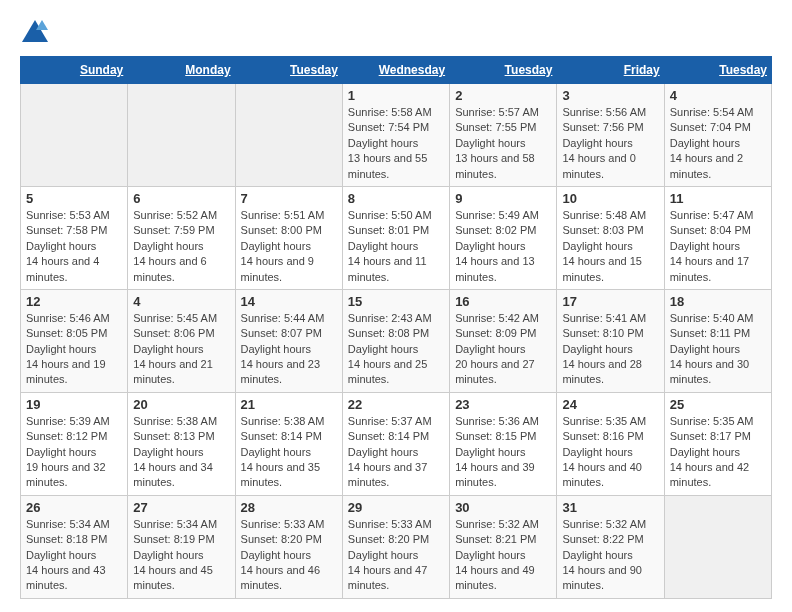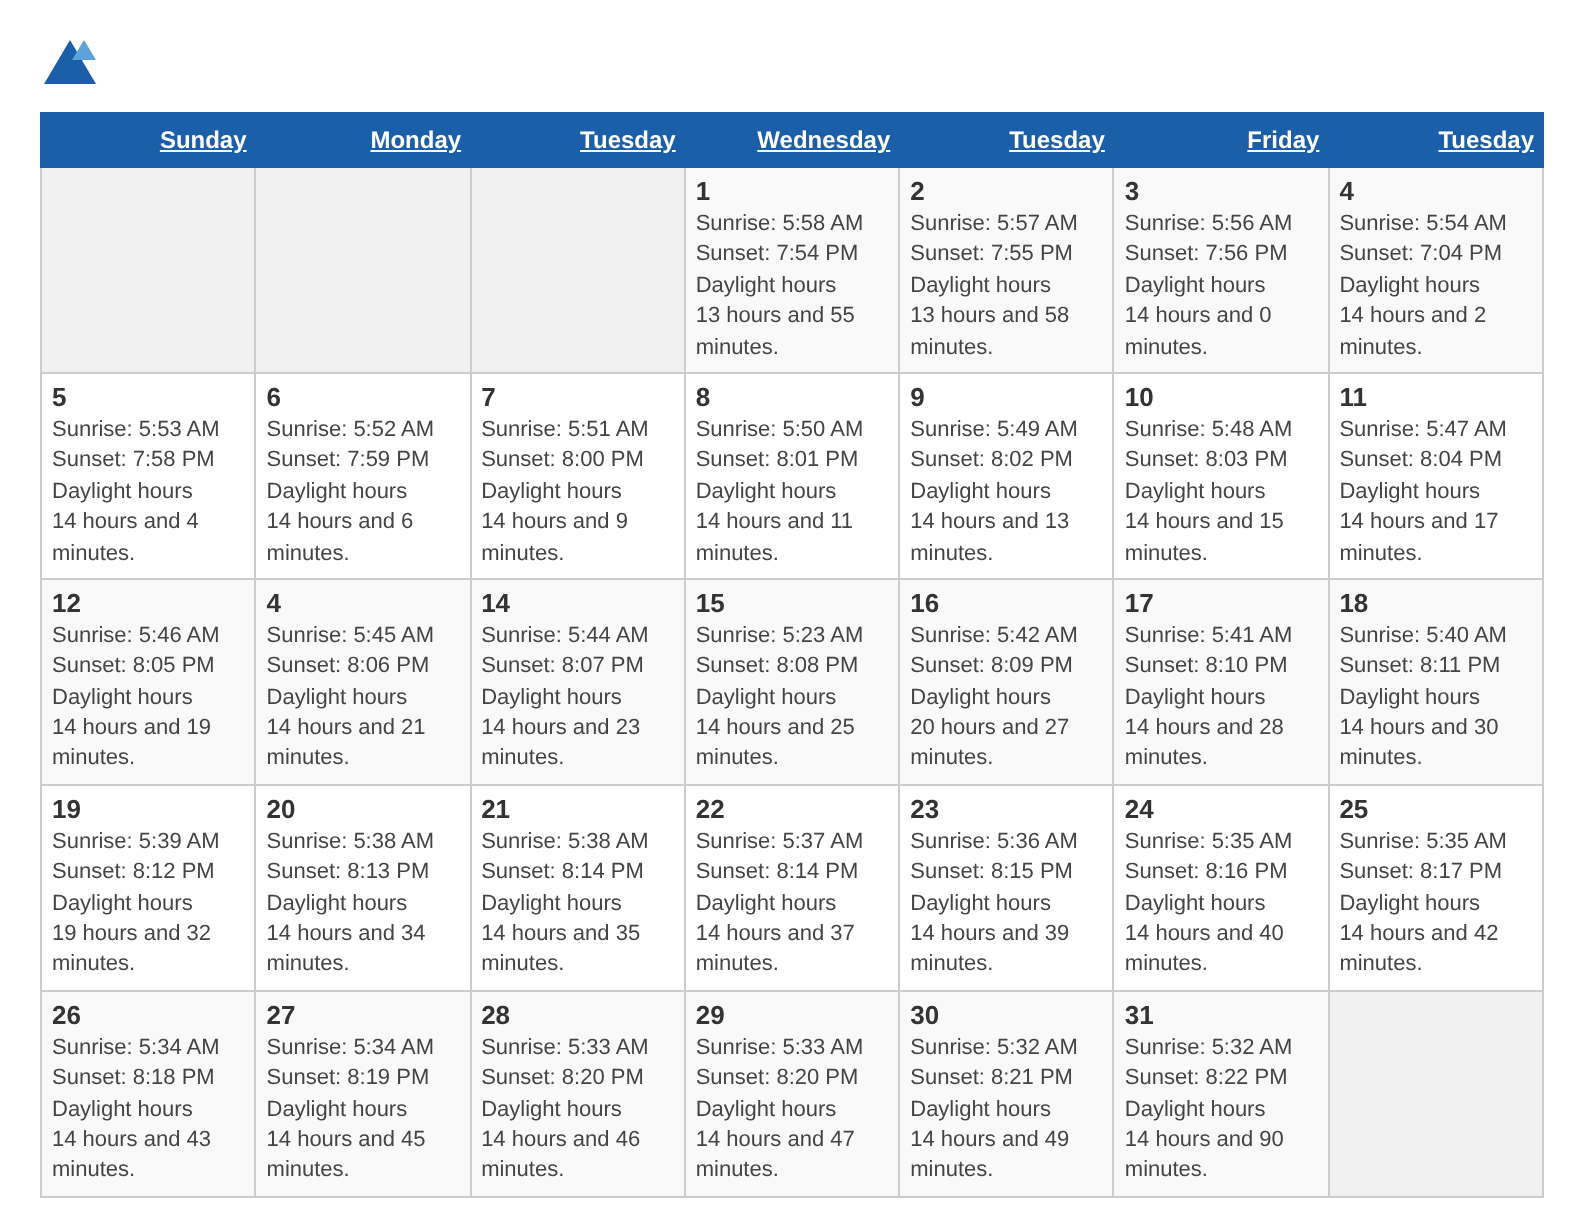--- a/index.html
+++ b/index.html
@@ -264,21 +264,21 @@
         <div class="cell-info">
           <span>Sunrise: 5:44 AM</span><br>
           <span>Sunset: 8:07 PM</span><br>
           <span>Daylight hours</span><br>
           <span>14 hours and 23 minutes.</span>
         </div>
       </td>
           <td>
         <span class="day-num">15</span>
         <div class="cell-info">
-          <span>Sunrise: 5:23 AM</span><br>
+          <span>Sunrise: 2:43 AM</span><br>
           <span>Sunset: 8:08 PM</span><br>
           <span>Daylight hours</span><br>
           <span>14 hours and 25 minutes.</span>
         </div>
       </td>
           <td>
         <span class="day-num">16</span>
         <div class="cell-info">
           <span>Sunrise: 5:42 AM</span><br>
           <span>Sunset: 8:09 PM</span><br>

